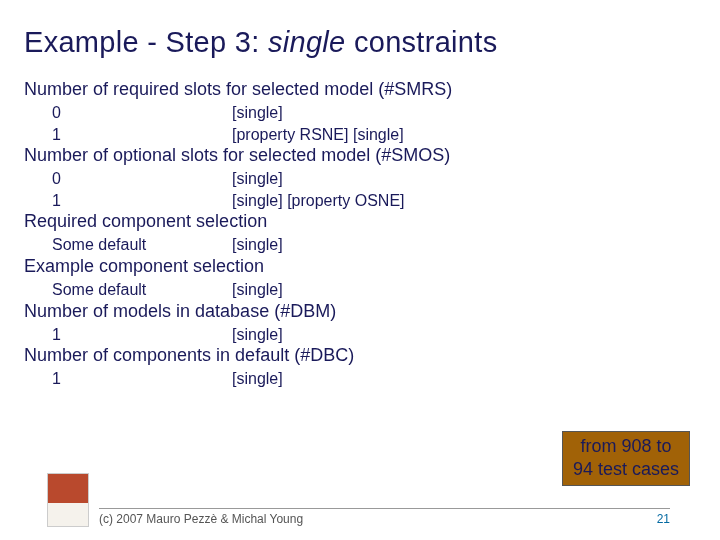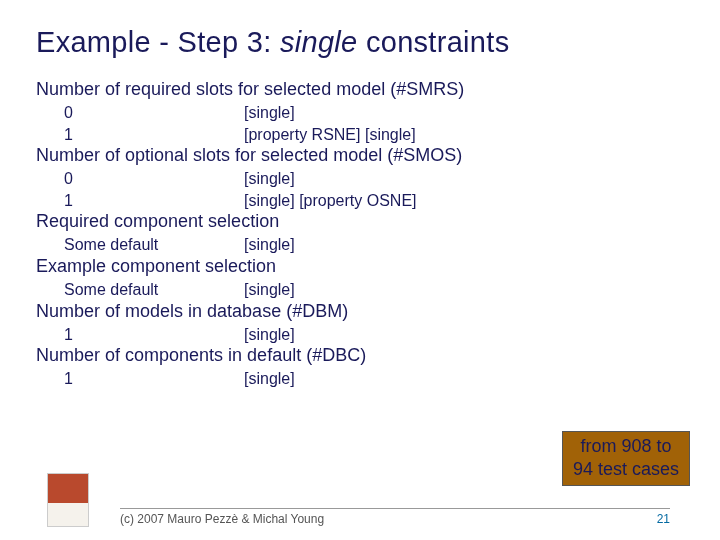--- a/index.html
+++ b/index.html
@@ -8,21 +8,21 @@
     width: 720px;
     height: 540px;
     background: #fff;
     font-family: "Verdana", "Tahoma", sans-serif;
     color: #1a1a5a;
     overflow: hidden;
     position: relative;
   }
   .slide {
     box-sizing: border-box;
-    padding: 26px 50px 0 36px;
+    padding: 26px 50px 0 24px;
   }
   .title {
     font-size: 29px;
     font-weight: 400;
     margin-bottom: 20px;
     letter-spacing: 0.3px;
   }
   .title .italic { font-style: italic; }
   .section-heading {
     font-size: 18px;
@@ -64,21 +64,21 @@
   .footer-thumb {
     width: 40px;
     height: 52px;
     margin-left: 48px;
     background: linear-gradient(180deg,#b9492d 0%,#b9492d 55%,#f5f2ec 55%,#f5f2ec 100%);
     outline: 1px solid #ccc;
     flex: 0 0 auto;
   }
   .footer-line {
     flex: 1;
-    margin: 0 50px 0 32px;
+    margin: 0 50px 0 11px;
     border-top: 1px solid #999;
     display: flex;
     justify-content: space-between;
     padding-top: 3px;
     font-size: 12px;
     color: #555;
   }
   .footer-line .page {
     color: #0369a1;
   }

